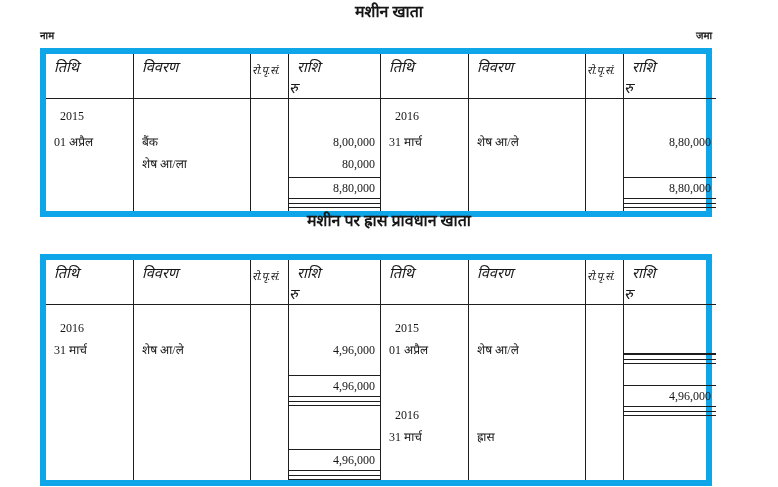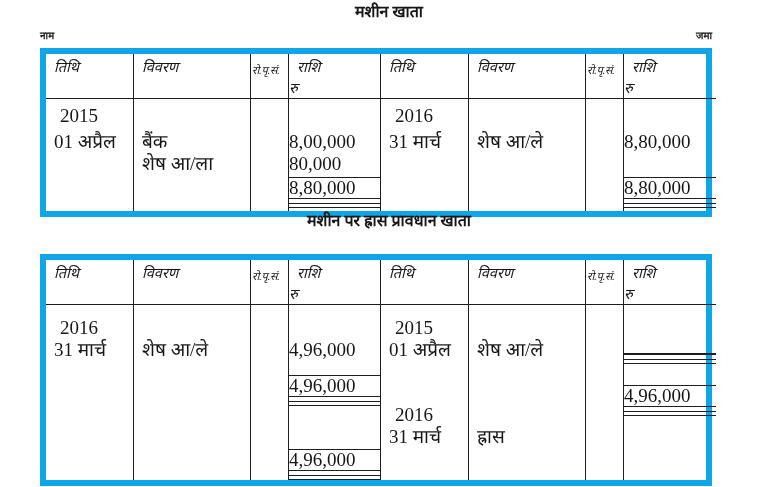--- a/index.html
+++ b/index.html
@@ -23,36 +23,36 @@
 
   .ledger {
     position:absolute; left:40px; width:672px;
     border:6px solid #0ea5e9; background:#fff;
     display:grid;
     grid-template-columns:88px 117px 38px 92px 88px 117px 38px 92px;
   }
   .ledger.t1 { grid-template-rows:45px 112px; }
   .ledger.t2 { grid-template-rows:45px 175px; }
 
-  .cell { border-right:1px solid #1e1e1e; overflow:hidden; font-size:19px; }
+  .cell { border-right:1px solid #1e1e1e; overflow:hidden; font-size:12px; }
   .cell.last { border-right:none; }
   .hcell {
     border-bottom:1px solid #1e1e1e;
     font-style:italic; font-size:14.5px; line-height:21px; padding-top:3px;
   }
   .hcell .h1 { padding-left:8px; }
   .hcell.folio-h { font-size:11px; padding:6px 4px 0 1px; white-space:nowrap; letter-spacing:-0.3px; }
   .hcell.amt-h { }
   .hcell.amt-h .h1 { padding-right:5px; }
   .hcell.amt-h .h2 { padding-right:9px; }
 
   .yr   { line-height:22px; padding-left:14px; }
   .dt   { line-height:22px; padding-left:8px; white-space:nowrap; }
   .pline{ line-height:22px; padding-left:8px; white-space:nowrap; }
-  .aval { line-height:22px; padding-right:5px; white-space:nowrap; }
+  .aval { line-height:22px; text-align:right; padding-right:5px; white-space:nowrap; }
   .aval.tot { line-height:20px; }
   .sp   { width:100%; }
   .rule { height:0; border-top:1px solid #1e1e1e; }
   .drule{ height:5px; border-top:1px solid #1e1e1e; border-bottom:1px solid #1e1e1e; margin-top:4px; }
 
   
   .t1 .yr { margin-top:6px; }
   .t1 .dt { margin-top:4px; }
   .t1 .sp-top { height:32px; }
   .t1 .r-after-2 { margin-top:2px; }

